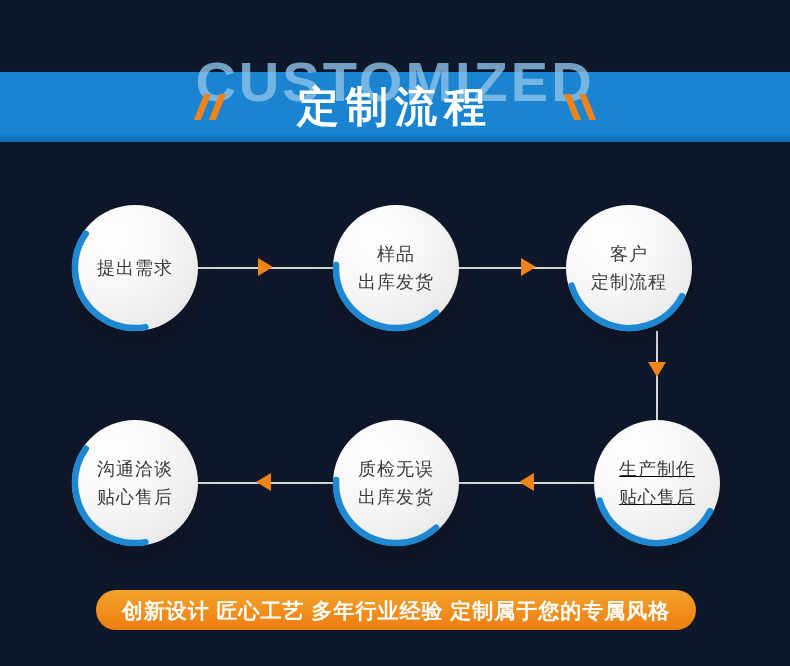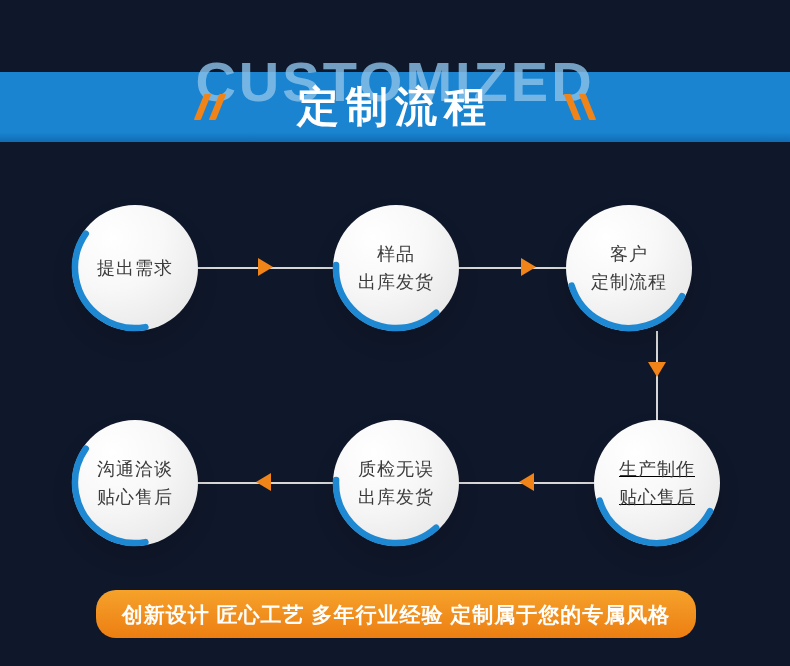--- a/index.html
+++ b/index.html
@@ -102,21 +102,21 @@
     border-right: 15px solid var(--orange,#f08419);
   }
   .arrow.down {
     border-left: 9px solid transparent; border-right: 9px solid transparent;
     border-top: 15px solid var(--orange,#f08419);
   }
 
   
   .footer {
     position: absolute; left: 96px; top: 590px;
-    width: 600px; height: 48px;
+    width: 600px; height: 40px;
     border-radius: 20px;
     background: linear-gradient(180deg, #f5a22b 0%, #ed7e12 100%);
     display: flex; align-items: center; justify-content: center;
     z-index: 2;
   }
   .footer span {
     color: #ffffff; font-size: 21px; font-weight: bold;
     letter-spacing: 1px; line-height: 1;
   }
 </style>

